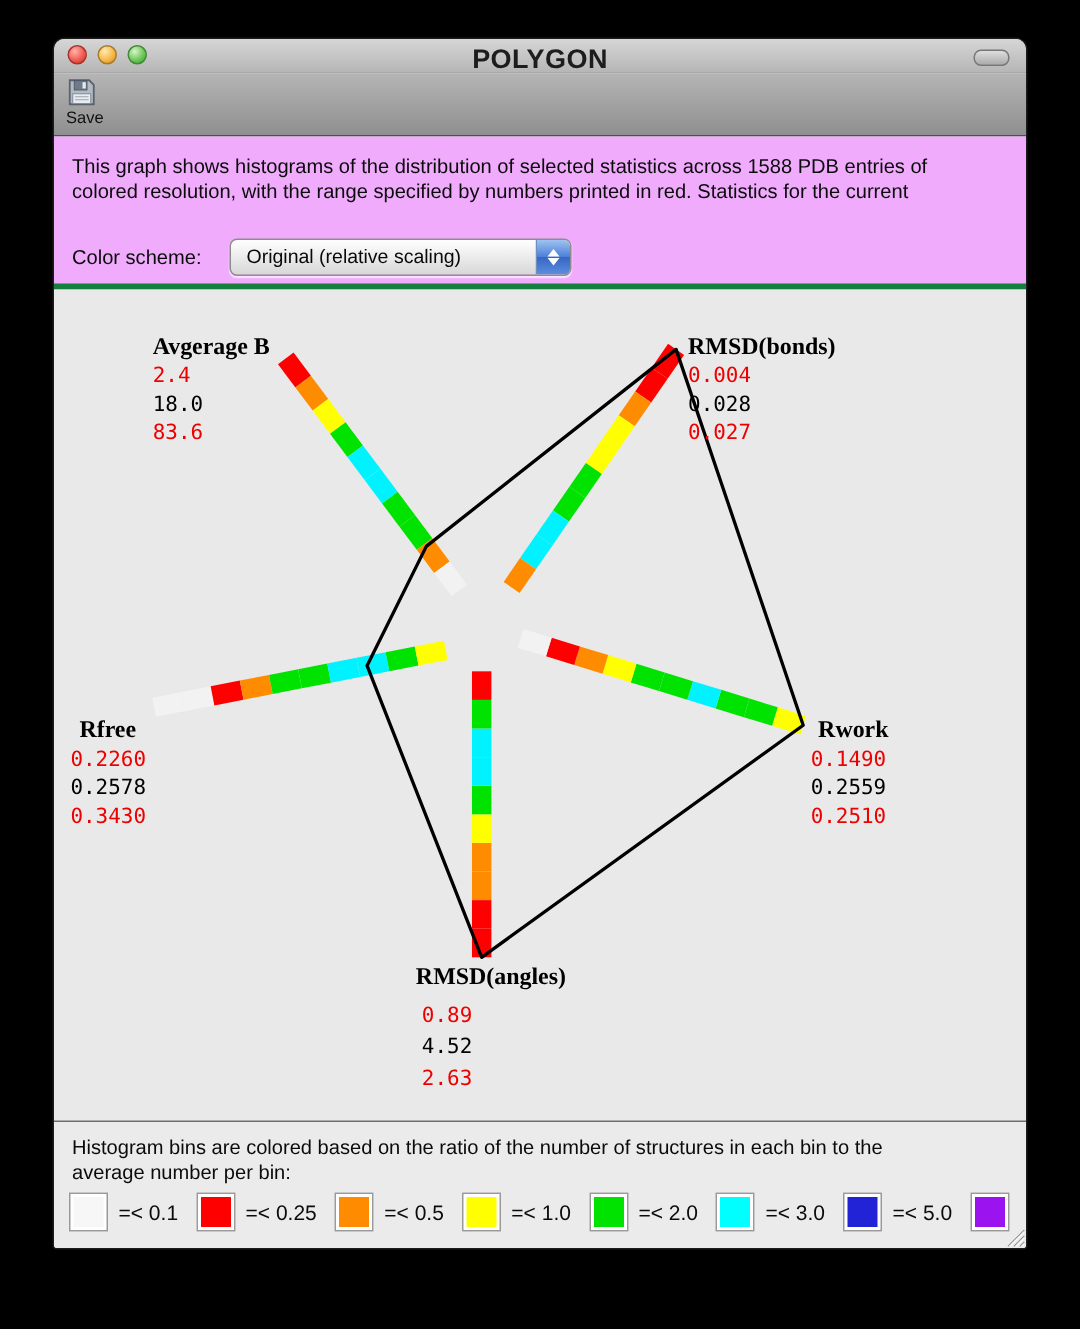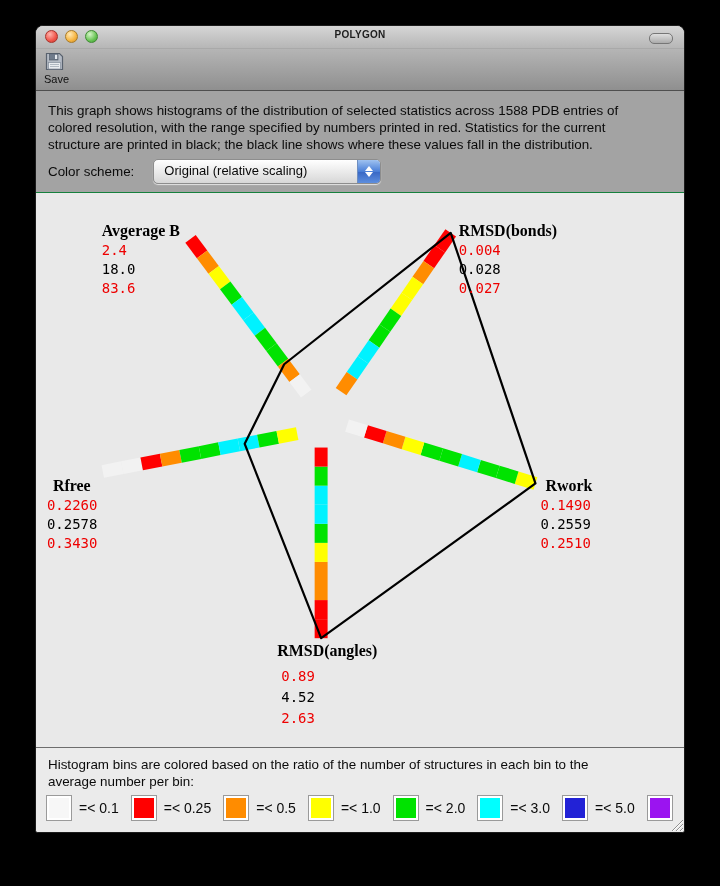--- a/index.html
+++ b/index.html
@@ -6,37 +6,37 @@
   body{width:720px;height:886px;background:#000;position:relative;
        font-family:"Liberation Sans",sans-serif;-webkit-font-smoothing:antialiased;}
   .window{position:absolute;left:35px;top:25px;width:648px;height:806px;
           border:1px solid #1c1c1c;border-radius:8px 8px 3px 3px;overflow:hidden;
           background:#ebebeb;display:flex;flex-direction:column;}
   
   .titlebar{height:22px;flex:0 0 22px;position:relative;
             background:linear-gradient(#d6d6d6,#b6b6b6);
             border-bottom:1px solid #a9a9a9;}
   .titlebar .title{position:absolute;left:0;right:0;top:3px;text-align:center;
-            font-size:10px;font-weight:bold;color:#1d1d1d;letter-spacing:.3px;}
+            font-size:18px;font-weight:bold;color:#1d1d1d;letter-spacing:.3px;}
   .lights{position:absolute;left:9px;top:4px;display:flex;gap:7px;}
   .light{width:13px;height:13px;border-radius:50%;box-sizing:border-box;}
   .light.red{background:radial-gradient(circle at 35% 30%,#ffb3ac,#f0564b 60%,#c33a31);border:1px solid #a8322b;}
   .light.yellow{background:radial-gradient(circle at 35% 30%,#ffe9b5,#f6b43f 60%,#c78b2e);border:1px solid #a87b28;}
   .light.green{background:radial-gradient(circle at 35% 30%,#d6f5c8,#68c454 60%,#3f9a34;);border:1px solid #3f8a33;background:radial-gradient(circle at 35% 30%,#d6f5c8,#68c454 60%,#3f9a34);}
   .pill{position:absolute;right:11px;top:7px;width:22px;height:9px;border-radius:5px;
         border:1px solid #767676;background:linear-gradient(#dedede,#ababab);}
   
   .toolbar{height:41px;flex:0 0 41px;background:linear-gradient(#b5b5b5,#8f8f8f);
            border-bottom:1px solid #4f4f4f;position:relative;}
   .save-btn{position:absolute;left:8px;top:2px;width:34px;height:37px;
             display:flex;flex-direction:column;align-items:flex-start;cursor:default;}
   .save-btn svg{width:21px;height:21px;display:block;}
   .save-btn .lbl{font-size:11px;color:#101010;margin-top:1px;}
   
-  .desc{flex:0 0 102px;background:#a3a3a3;border-bottom:1px solid #15803d;
+  .desc{flex:0 0 102px;background:#f0abfc;border-bottom:4px solid #15803d;
         padding:11px 0 0 12px;box-sizing:border-box;position:relative;}
   .desc .line{font-size:13.4px;color:#0b0b0b;line-height:17px;white-space:nowrap;}
   .scheme-row{position:absolute;left:12px;top:68px;display:flex;align-items:center;}
   .scheme-row .lab{font-size:13.4px;color:#0b0b0b;margin-right:19px;}
   .popup{width:226px;height:23px;border:1px solid #8d8d8d;border-radius:5px;
          background:linear-gradient(#ffffff,#d7d7d7);position:relative;
          box-shadow:0 1px 1px rgba(255,255,255,.7);}
   .popup .val{position:absolute;left:10px;top:3px;font-size:13px;color:#090909;}
   .popup .cap{position:absolute;right:0;top:0;width:22px;height:100%;
           border-left:1px solid #6f8fc0;border-radius:0 4px 4px 0;
@@ -90,21 +90,20 @@
           <line x1="6" y1="15.5" x2="15" y2="15.5" stroke="#9aa3ae" stroke-width="0.7"></line>
         </svg>
       </span>
       <span class="lbl">Save</span>
     </div>
   </div>
 
   <div class="desc">
     <div class="line">This graph shows histograms of the distribution of selected statistics across 1588 PDB entries of</div>
     <div class="line">colored resolution, with the range specified by numbers printed in red.  Statistics for the current</div>
-    <div class="line">structure are printed in black; the black line shows where these values fall in the distribution.</div>
     <div class="scheme-row">
       <span class="lab">Color scheme:</span>
       <div class="popup">
         <span class="val">Original (relative scaling)</span>
         <span class="cap">
           <span class="arrow-up"></span>
             <span class="arrow-down"></span>
         </span>
       </div>
     </div>

